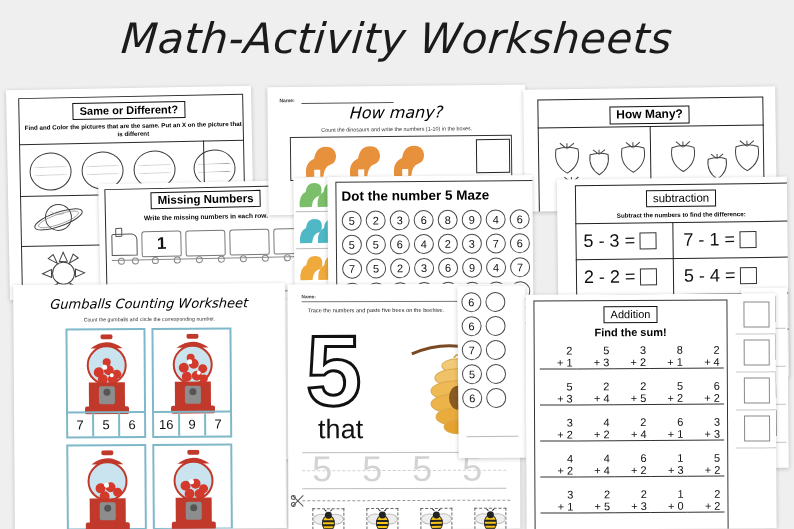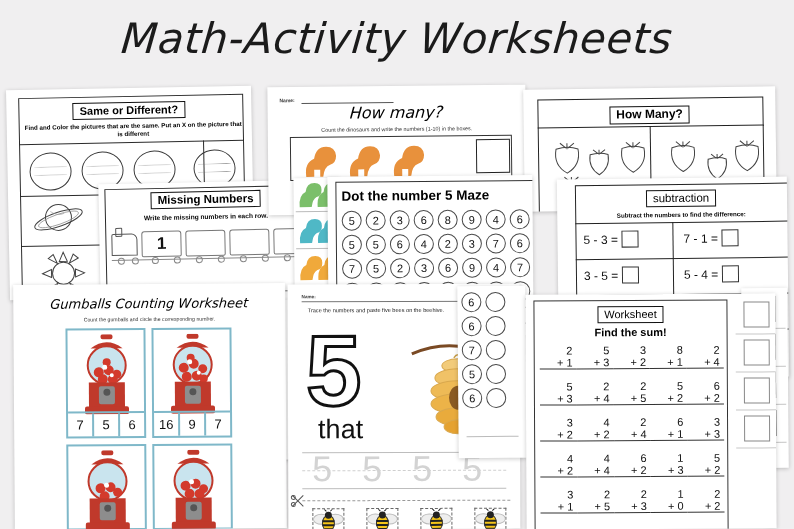--- a/index.html
+++ b/index.html
@@ -104,21 +104,21 @@
     font-size:11px; color:#111;
   }
 
   
   #s-sub { left:558px; top:178px; width:230px; height:200px; transform: rotate(-0.7deg); }
   #s-sub .frame { position:absolute; left:18px; top:6px; right:-10px; bottom:-30px; border:1px solid #222; }
   #s-sub .t { position:absolute; left:18px; right:0; top:12px; text-align:center; font-size:11.5px; }
   #s-sub .d { position:absolute; left:18px; right:0; top:33px; text-align:center; font-size:6.2px; font-weight:bold; }
   #s-sub .hline { position:absolute; left:18px; right:-10px; border-top:1px solid #222; }
   #s-sub .vline { position:absolute; left:50%; top:44px; bottom:-30px; border-left:1px solid #222; }
-  .subprob { position:absolute; font-size:12px; color:#111; display:flex; align-items:center; gap:4px; }
+  .subprob { position:absolute; font-size:18px; color:#111; display:flex; align-items:center; gap:4px; }
   .subprob .bx { width:17px; height:17px; border:1px solid #333; }
 
   
   #s-gum { left:14px; top:284px; width:272px; height:245px; transform: rotate(-0.4deg); }
   #s-gum .t { position:absolute; left:0; right:0; top:12px; text-align:center; font-size:13px; }
   #s-gum .d { position:absolute; left:0; right:0; top:32px; text-align:center; font-size:5.2px; color:#333; }
   .gumcard { position:absolute; border:2px solid #7fb8c9; background:#fff; }
   .gumcard .nums { position:absolute; left:0; right:0; bottom:0; height:25px; display:flex; border-top:2px solid #7fb8c9; }
   .gumcard .nums span { flex:1; display:flex; align-items:center; justify-content:center; font-size:13px; color:#111; }
   .gumcard .nums span + span { border-left:2px solid #7fb8c9; }
@@ -423,21 +423,21 @@
 
     <div class="subprob" style="left:26px; top:52px">
       <span>5 - 3 =</span>
         <span class="bx"></span>
     </div>
     <div class="subprob" style="left:126px; top:52px">
       <span>7 - 1 =</span>
         <span class="bx"></span>
     </div>
     <div class="subprob" style="left:26px; top:88px">
-      <span>3 - 5 =</span>
+      <span>2 - 2 =</span>
         <span class="bx"></span>
     </div>
     <div class="subprob" style="left:126px; top:88px">
       <span>5 - 4 =</span>
         <span class="bx"></span>
     </div>
     <div class="subprob" style="left:26px; top:124px">
       <span>4 - 1 =</span>
         <span class="bx"></span>
     </div>
@@ -667,21 +667,21 @@
           <div class="mcell">6</div>
           <div class="mcell"></div>
         </div>
     </div>
     <div style="position:absolute;left:8px;right:8px;top:150px;border-top:1px solid #bbb"></div>
   </div>
 
   <div class="sheet" id="s-add">
     <div class="frame"></div>
     <div class="t">
-      <span class="hdr-box" style="font-weight:normal;font-size:11px">Worksheet</span>
+      <span class="hdr-box" style="font-weight:normal;font-size:11px">Addition</span>
     </div>
     <div class="d">Find the sum!</div>
 
     <div class="addgrid">
       <div class="addrow">
         <div class="addprob">
             <div class="a">2</div>
             <div class="b">+ 1</div>
           </div>
         <div class="addprob">

